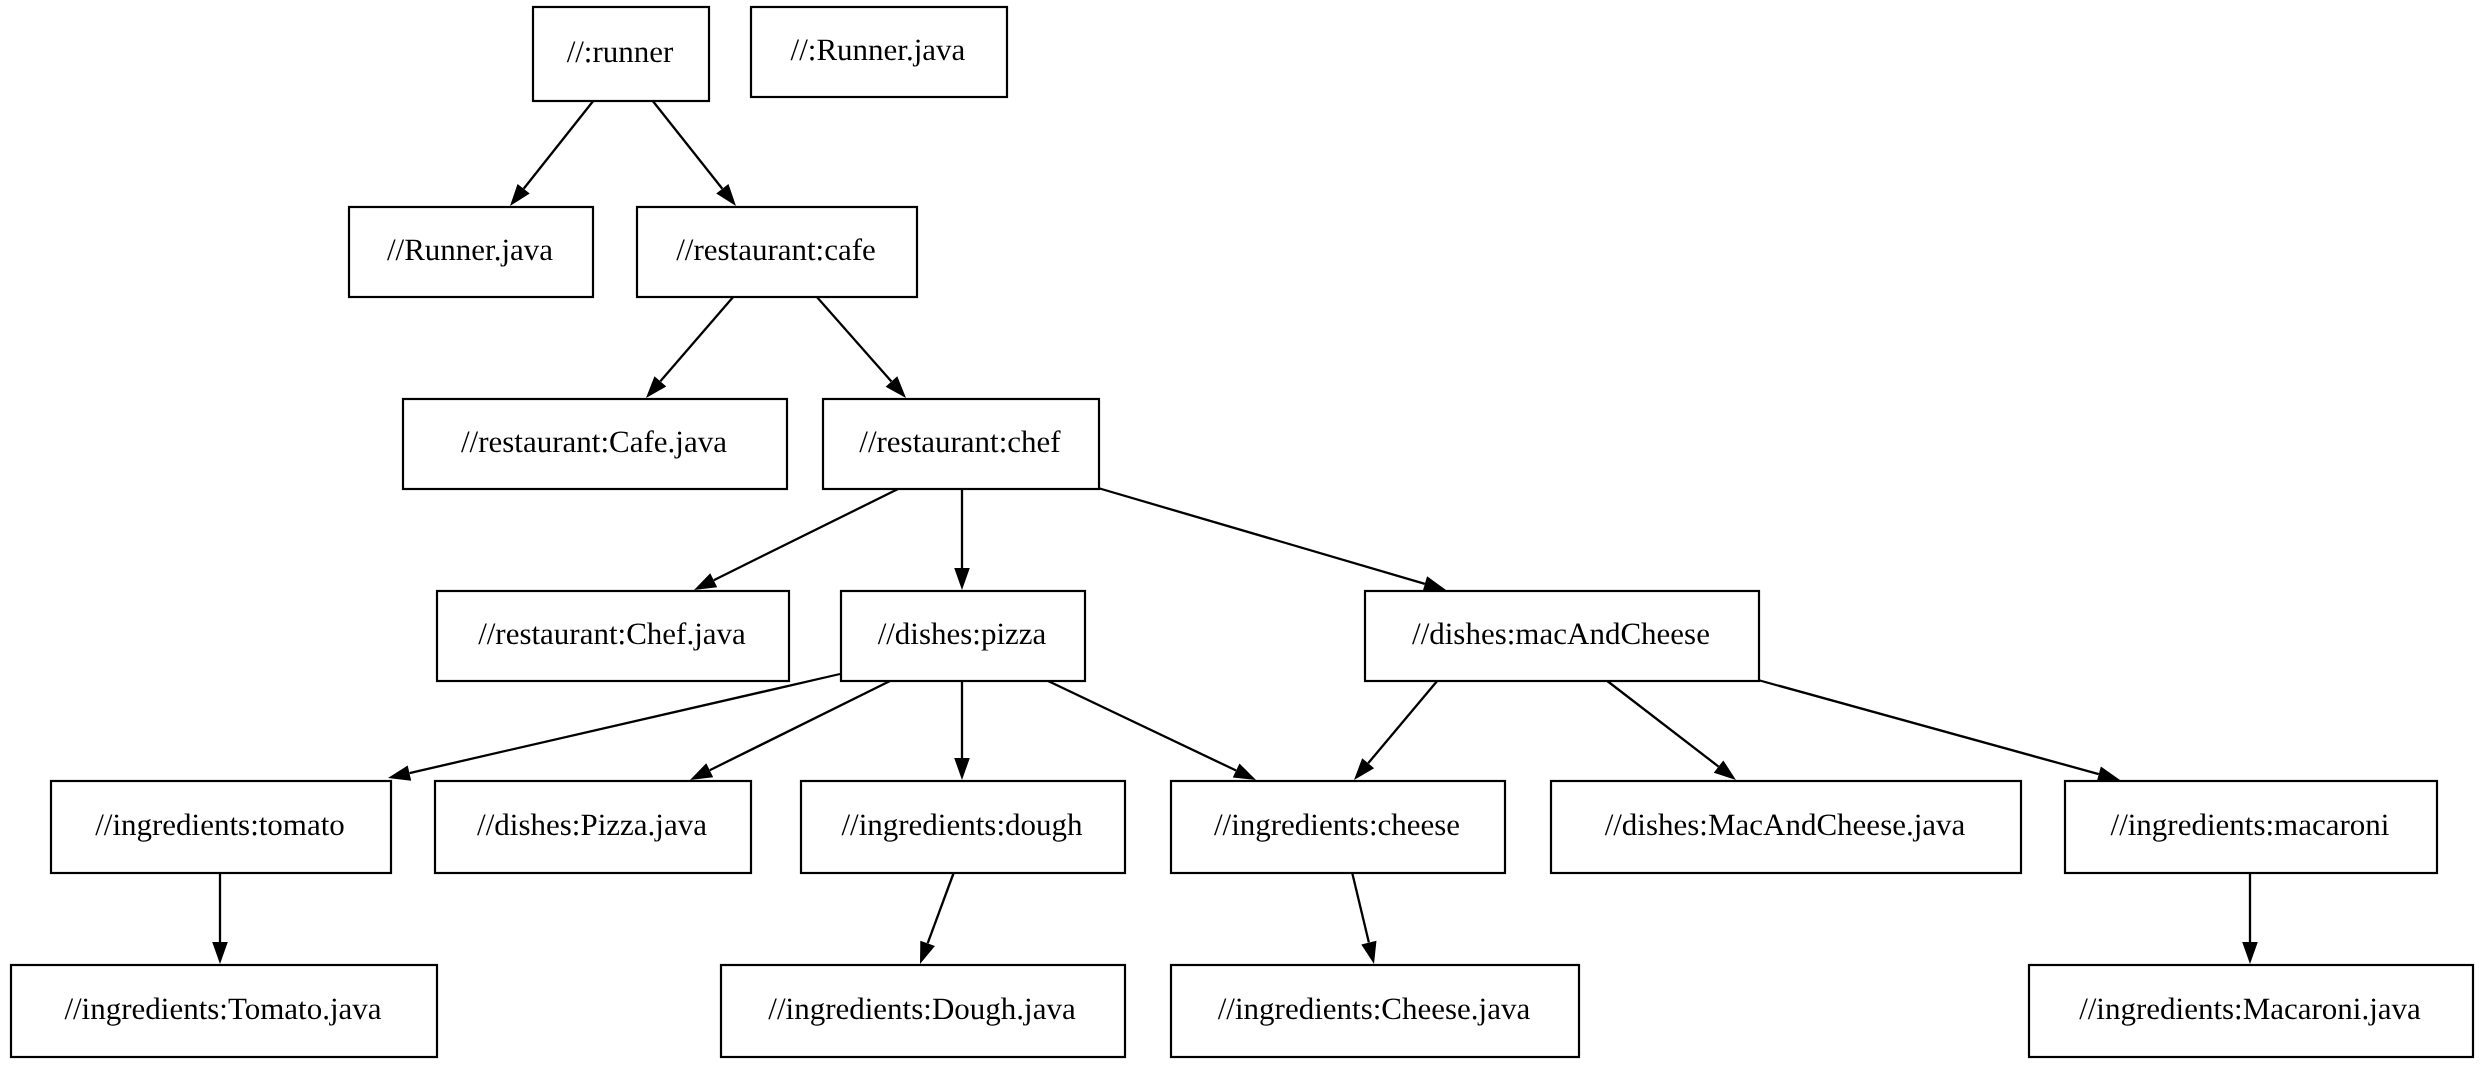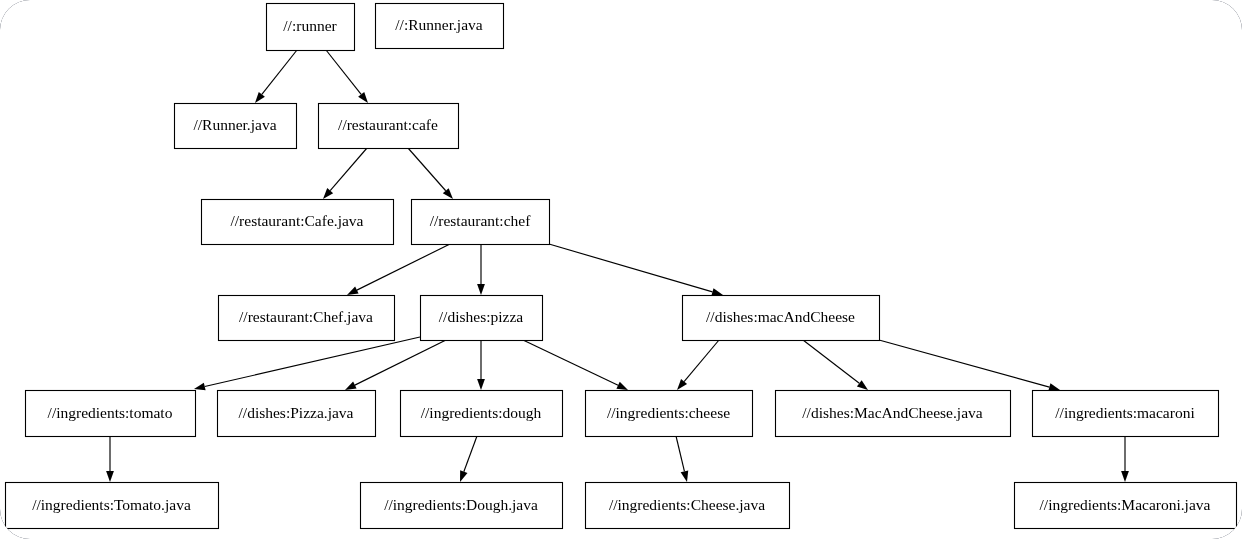--- a/index.html
+++ b/index.html
@@ -6,21 +6,20 @@
     margin: 0;
     padding: 0;
     background: #ffffff;
   }
   #canvas-wrap {
     position: relative;
     width: 1242px;
     height: 539px;
     background: #0f172a;
     overflow: hidden;
-    border-radius: 30px;
   }
   svg#graph {
     display: block;
     width: 1242px;
     height: 539px;
     background: #ffffff;
   }
   .node-box {
     fill: #ffffff;
     stroke: #000000;

